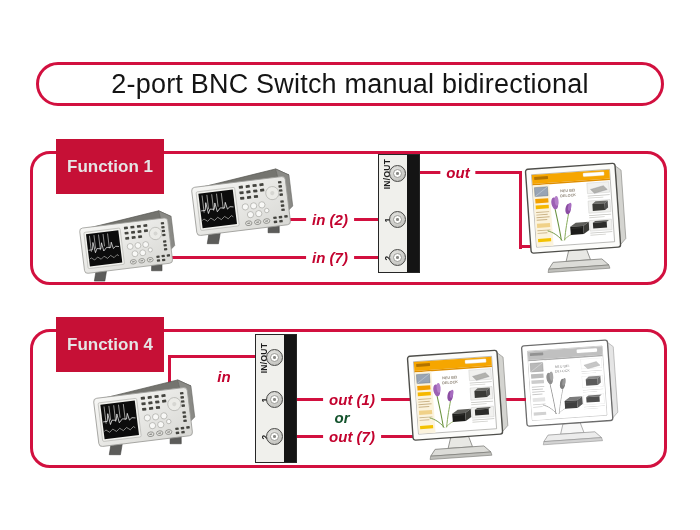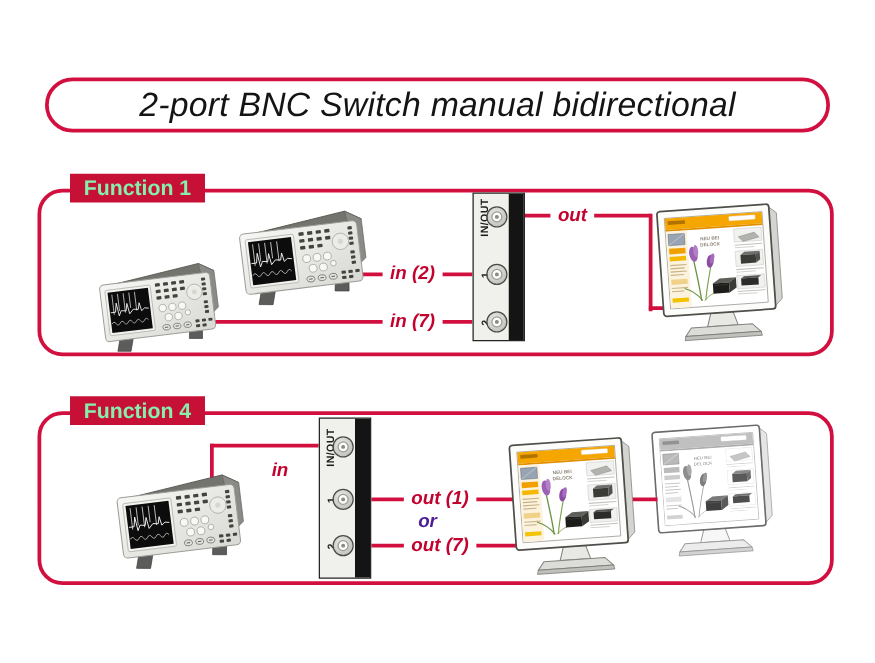--- a/index.html
+++ b/index.html
@@ -1,32 +1,32 @@
 <!DOCTYPE html>
 <html><head>
 <meta charset="utf-8">
 <style>
   html,body{margin:0;padding:0;background:#ffffff;}
   .stage{position:relative;width:700px;height:530px;background:#ffffff;overflow:hidden;
          font-family:"Liberation Sans",sans-serif;}
   .title-box{position:absolute;left:36px;top:62px;width:628px;height:44px;
              border:3px solid #d2103f;border-radius:23px;box-sizing:border-box;
-             display:flex;align-items:center;justify-content:center;z-index:1;font-style:italic;}
+             display:flex;align-items:center;justify-content:center;z-index:1;}
   .title-text{font-size:27px;color:#141414;letter-spacing:0.2px;}
   .fn-box{position:absolute;left:30px;width:637px;border:3px solid #d2103f;
           border-radius:20px;box-sizing:border-box;z-index:1;}
   .fn1{top:151px;height:134px;}
   .fn2{top:329px;height:139px;}
-  .chip{position:absolute;background:#c61036;color:#86efac;font-weight:bold;
-        font-size:17px;line-height:23px;padding:0 11px;z-index:6;white-space:nowrap;}
+  .chip{position:absolute;background:#c61036;color:#e5e5e5;font-weight:bold;
+        font-size:17px;line-height:23px;padding:16px 11px;z-index:6;white-space:nowrap;}
   .line{position:absolute;background:#d2103f;z-index:2;}
   .conn-label{position:absolute;transform:translate(-50%,-50%);background:#ffffff;
               padding:0 6px;font-weight:bold;font-size:15px;color:#c3032f;
               white-space:nowrap;z-index:5;font-style:italic;}
-  .or-label{color:#4c1d95;}
+  .or-label{color:#14532d;}
   .panel{position:absolute;width:42px;background:#f0f0ec;border:1.5px solid #262626;
          box-sizing:border-box;z-index:3;}
   .strip{position:absolute;right:0;top:0;bottom:0;width:12px;background:#141414;}
   .plabel{position:absolute;width:56px;height:12px;line-height:12px;text-align:center;
           font-size:8.5px;font-weight:bold;color:#1c1c1c;letter-spacing:0.3px;
           transform:rotate(-90deg);}
   .bnc{position:absolute;left:10px;width:17px;height:17px;border-radius:50%;
        background:radial-gradient(circle at 40% 35%,#e9e9e5,#b6b6b2);
        border:1px solid #4a4a48;box-sizing:border-box;}
   .bnc::before{content:'';position:absolute;left:2.8px;top:2.8px;width:9px;height:9px;

